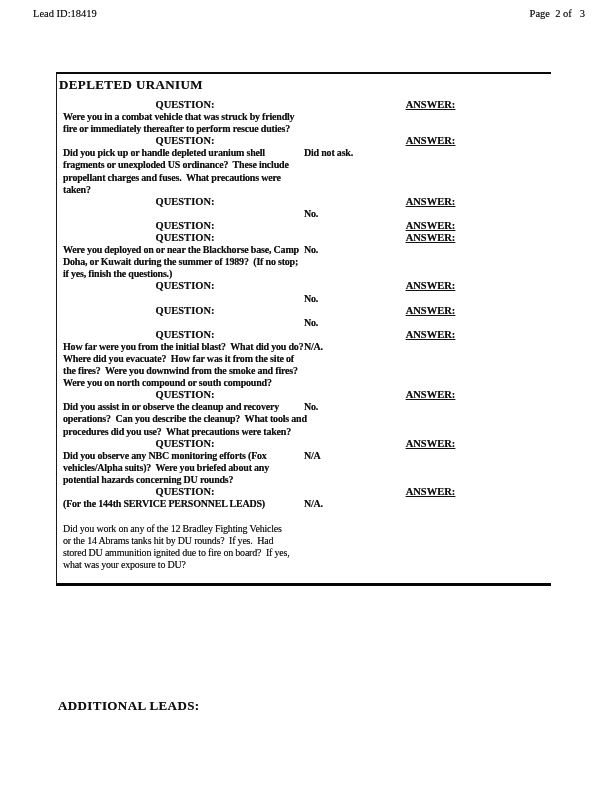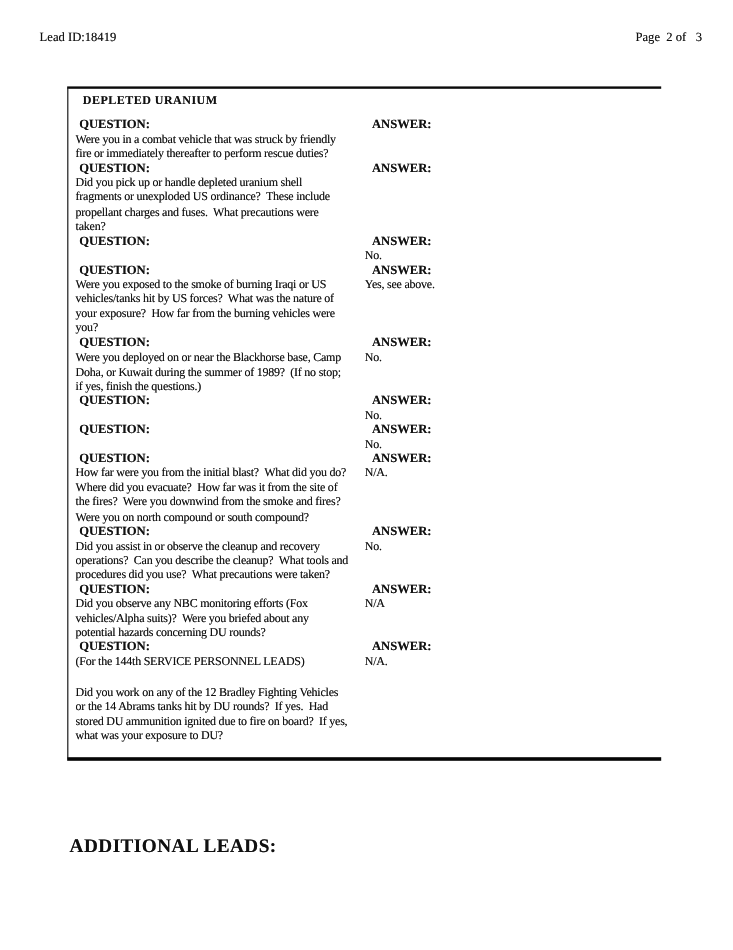--- a/index.html
+++ b/index.html
@@ -13,21 +13,21 @@
     position: relative;
     font-family: "Liberation Serif", "DejaVu Serif", serif;
     color: #111111;
     overflow: hidden;
   }
   
   .ink { text-shadow: 0 0 0.4px rgba(0,0,0,0.55); }
 
   .header-row {
     position: absolute;
-    top: 25px;
+    top: 7px;
     left: 33px;
     right: 26px;
     display: flex;
     justify-content: space-between;
     font-size: 10.5px;
     line-height: 13px;
     white-space: pre;
   }
 
   .doc-box {
@@ -36,60 +36,62 @@
     left: 56px;
     width: 495px;
     border-top: 2px solid #0a0a0a;
     border-left: 1px solid #1a1a1a;
     border-bottom: 3px solid #050505;
     box-sizing: border-box;
     padding: 3px 0 5px 0;
   }
 
   .section-title {
-    font-size: 10px;
+    font-size: 13px;
     font-weight: bold;
     letter-spacing: 0.4px;
-    margin: 1px 0 8px 12px;
+    margin: 1px 0 8px 2px;
     line-height: 13px;
   }
 
   .qa-block {
     display: grid;
     grid-template-columns: 241px 1fr;
     margin-left: 6px;
   }
   .qa-col { overflow: visible; }
   .qa-label {
     font-weight: bold;
     font-size: 10.5px;
     line-height: 12.1px;
     white-space: pre;
+    text-align: center;
   }
   .q-label { padding-left: 3px; }
-  .a-label { padding-left: 6px; }
+  .a-label { padding-left: 6px; text-decoration: underline; }
   .qa-text {
     font-size: 10px;
     line-height: 12.1px;
     letter-spacing: -0.2px;
     white-space: pre;
+    font-weight: bold;
   }
 
   .closing-paragraph {
     margin: 13px 0 6px 6px;
     font-size: 10px;
     line-height: 12.1px;
     letter-spacing: -0.2px;
     white-space: pre;
   }
 
   .footer-title {
     position: absolute;
     left: 58px;
-    font-size: 16px;
+    font-size: 13px;
     font-weight: bold;
     letter-spacing: 0.4px;
     line-height: 13px;
     margin-top: 3px;
   }
 </style>
 </head>
 <body>
 
 <div class="header-row ink">
@@ -114,44 +116,40 @@
   <div class="qa-block">
     <div class="qa-col">
       <div class="qa-label q-label ink">QUESTION:</div>
       <div class="qa-text ink">Did you pick up or handle depleted uranium shell
 fragments or unexploded US ordinance?  These include
 propellant charges and fuses.  What precautions were
 taken?</div>
     </div>
     <div class="qa-col">
       <div class="qa-label a-label ink">ANSWER:</div>
-    </div>
-  </div>
-
-  <div class="qa-block">
-    <div class="qa-col">
-      <div class="qa-label q-label ink">QUESTION:</div>
-    </div>
-    <div class="qa-col">
-      <div class="qa-label a-label ink">ANSWER:</div>
-      <div class="qa-text ink">No.</div>
-    </div>
-  </div>
-
-  <div class="qa-block">
-    <div class="qa-col">
-      <div class="qa-label q-label ink">QUESTION:</div>
-      <div class="qa-text ink">Were you exposed to the smoke of burning Iraqi or US
-vehicles/tanks hit by US forces?  What was the nature of
-your exposure?  How far from the burning vehicles were
-you?</div>
-    </div>
-    <div class="qa-col">
-      <div class="qa-label a-label ink">ANSWER:</div>
-      <div class="qa-text ink">Yes, see above.</div>
+      <div class="qa-text ink">Did not ask.</div>
+    </div>
+  </div>
+
+  <div class="qa-block">
+    <div class="qa-col">
+      <div class="qa-label q-label ink">QUESTION:</div>
+    </div>
+    <div class="qa-col">
+      <div class="qa-label a-label ink">ANSWER:</div>
+      <div class="qa-text ink">No.</div>
+    </div>
+  </div>
+
+  <div class="qa-block">
+    <div class="qa-col">
+      <div class="qa-label q-label ink">QUESTION:</div>
+    </div>
+    <div class="qa-col">
+      <div class="qa-label a-label ink">ANSWER:</div>
     </div>
   </div>
 
   <div class="qa-block">
     <div class="qa-col">
       <div class="qa-label q-label ink">QUESTION:</div>
       <div class="qa-text ink">Were you deployed on or near the Blackhorse base, Camp
 Doha, or Kuwait during the summer of 1989?  (If no stop;
 if yes, finish the questions.)</div>
     </div>

